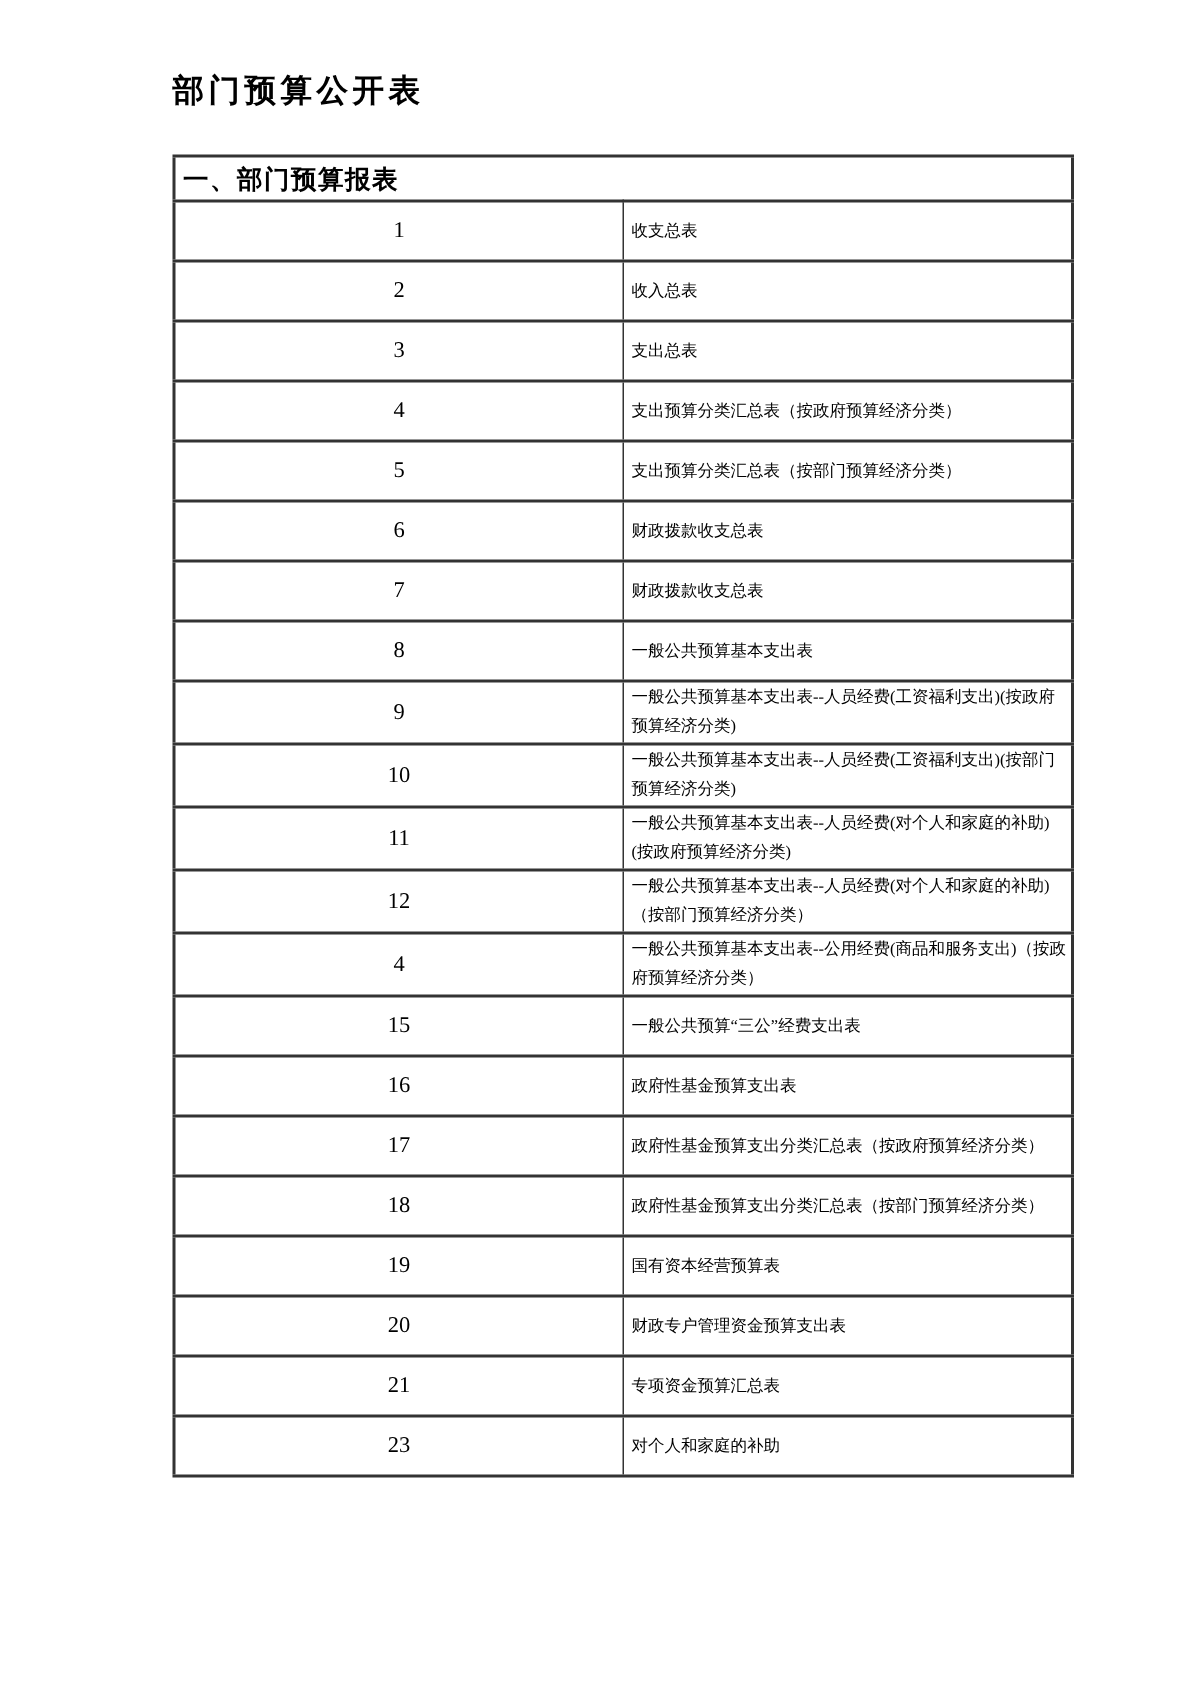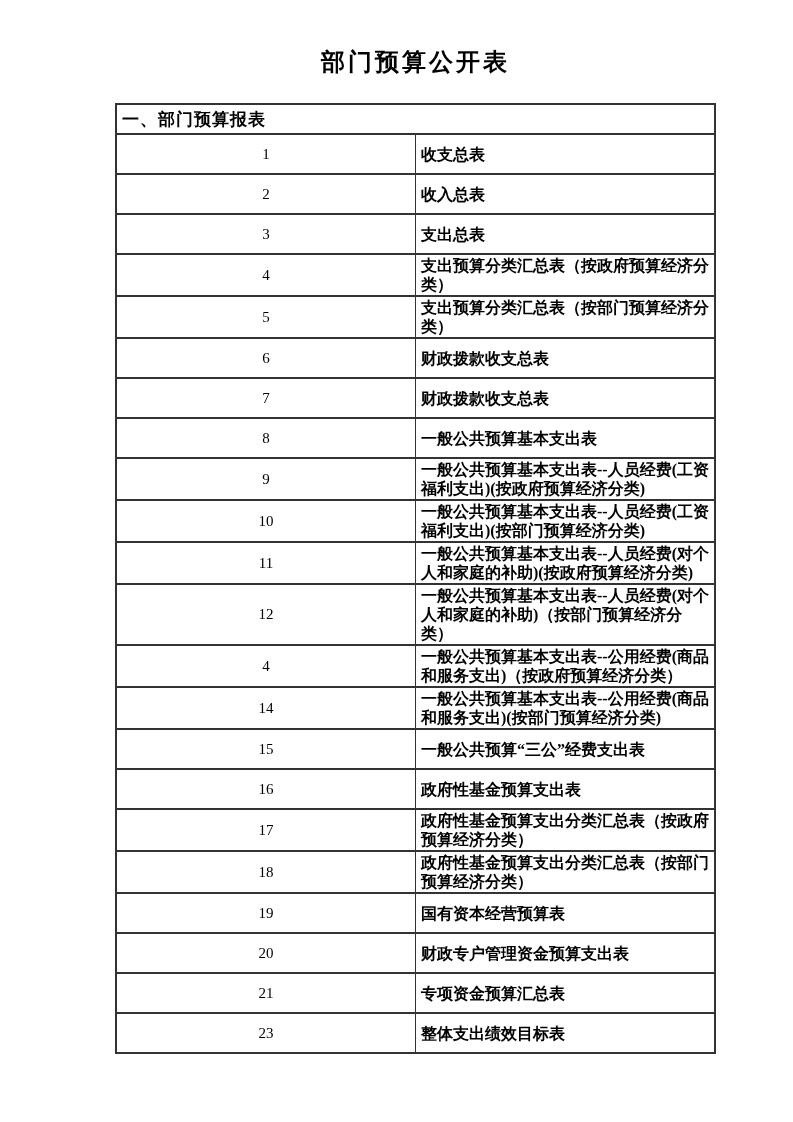--- a/index.html
+++ b/index.html
@@ -17,24 +17,24 @@
   }
   .page {
     position: absolute;
     inset: 0;
   }
   .page-title {
     position: absolute;
     left: 115px;
     top: 46px;
     width: 601px;
-    text-align: center;
+    text-align: left;
     font-family: "Liberation Sans", "DejaVu Sans", sans-serif;
     font-weight: bold;
-    font-size: 24px;
+    font-size: 21px;
     letter-spacing: 3px;
     white-space: nowrap;
   }
   table.budget-table {
     position: absolute;
     left: 115px;
     top: 103px;
     width: 601px;
     border-collapse: collapse;
     table-layout: fixed;
@@ -59,24 +59,23 @@
   tr.data-row {
     height: 40px;
   }
   td.num-cell {
     width: 63px;
     text-align: center;
     font-size: 15px;
     padding: 0;
   }
   td.title-cell {
-    font-size: 16px;
+    font-size: 11px;
     line-height: 19px;
     padding: 1px 2px 1px 5px;
-    font-weight: bold;
   }
 </style>
 </head>
 <body>
 
 <div class="page">
 
   <div class="page-title">部门预算公开表</div>
 
   <table class="budget-table">
@@ -131,24 +130,20 @@
         </tr>
         <tr class="data-row">
           <td class="num-cell">12</td>
           <td class="title-cell">一般公共预算基本支出表--人员经费(对个人和家庭的补助)（按部门预算经济分类）</td>
         </tr>
         <tr class="data-row">
           <td class="num-cell">4</td>
           <td class="title-cell">一般公共预算基本支出表--公用经费(商品和服务支出)（按政府预算经济分类）</td>
         </tr>
         <tr class="data-row">
-          <td class="num-cell">14</td>
-          <td class="title-cell">一般公共预算基本支出表--公用经费(商品和服务支出)(按部门预算经济分类)</td>
-        </tr>
-        <tr class="data-row">
           <td class="num-cell">15</td>
           <td class="title-cell">一般公共预算“三公”经费支出表</td>
         </tr>
         <tr class="data-row">
           <td class="num-cell">16</td>
           <td class="title-cell">政府性基金预算支出表</td>
         </tr>
         <tr class="data-row">
           <td class="num-cell">17</td>
           <td class="title-cell">政府性基金预算支出分类汇总表（按政府预算经济分类）</td>
@@ -164,18 +159,18 @@
         <tr class="data-row">
           <td class="num-cell">20</td>
           <td class="title-cell">财政专户管理资金预算支出表</td>
         </tr>
         <tr class="data-row">
           <td class="num-cell">21</td>
           <td class="title-cell">专项资金预算汇总表</td>
         </tr>
         <tr class="data-row">
           <td class="num-cell">23</td>
-          <td class="title-cell">整体支出绩效目标表</td>
+          <td class="title-cell">对个人和家庭的补助</td>
         </tr>
       </tbody>
   </table>
 
 </div>
 
 </body></html>

